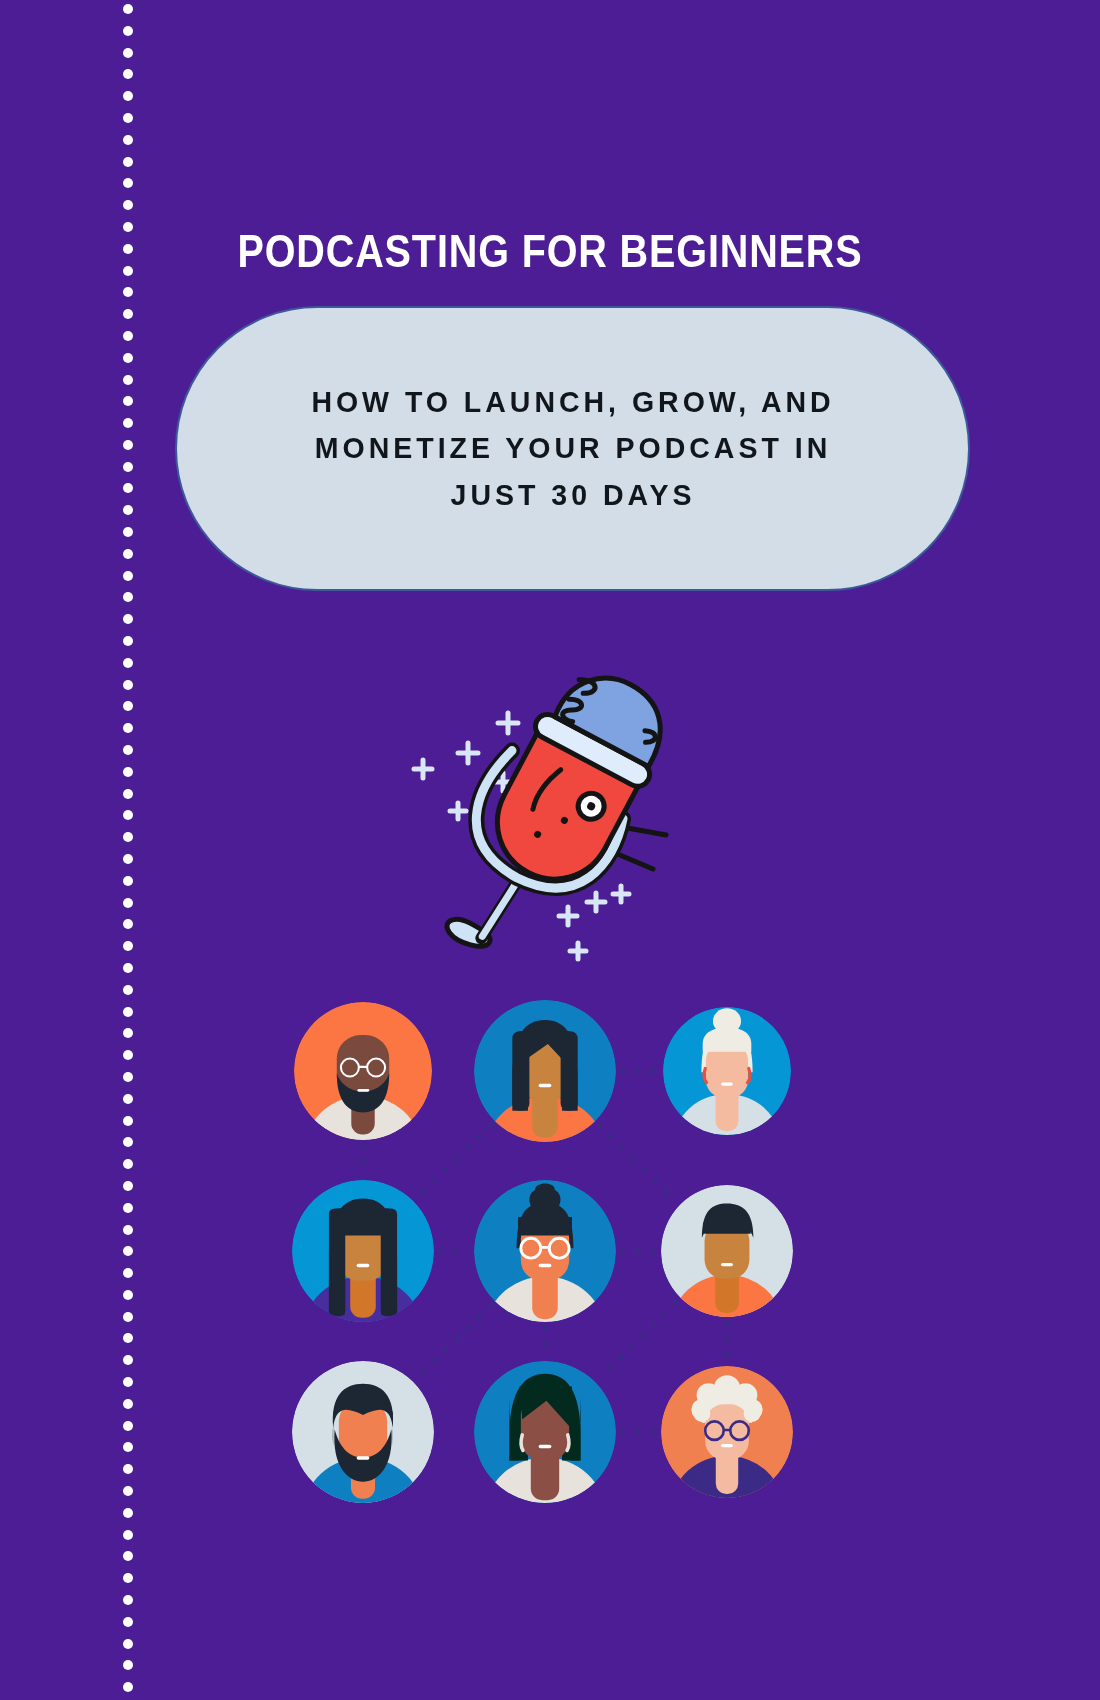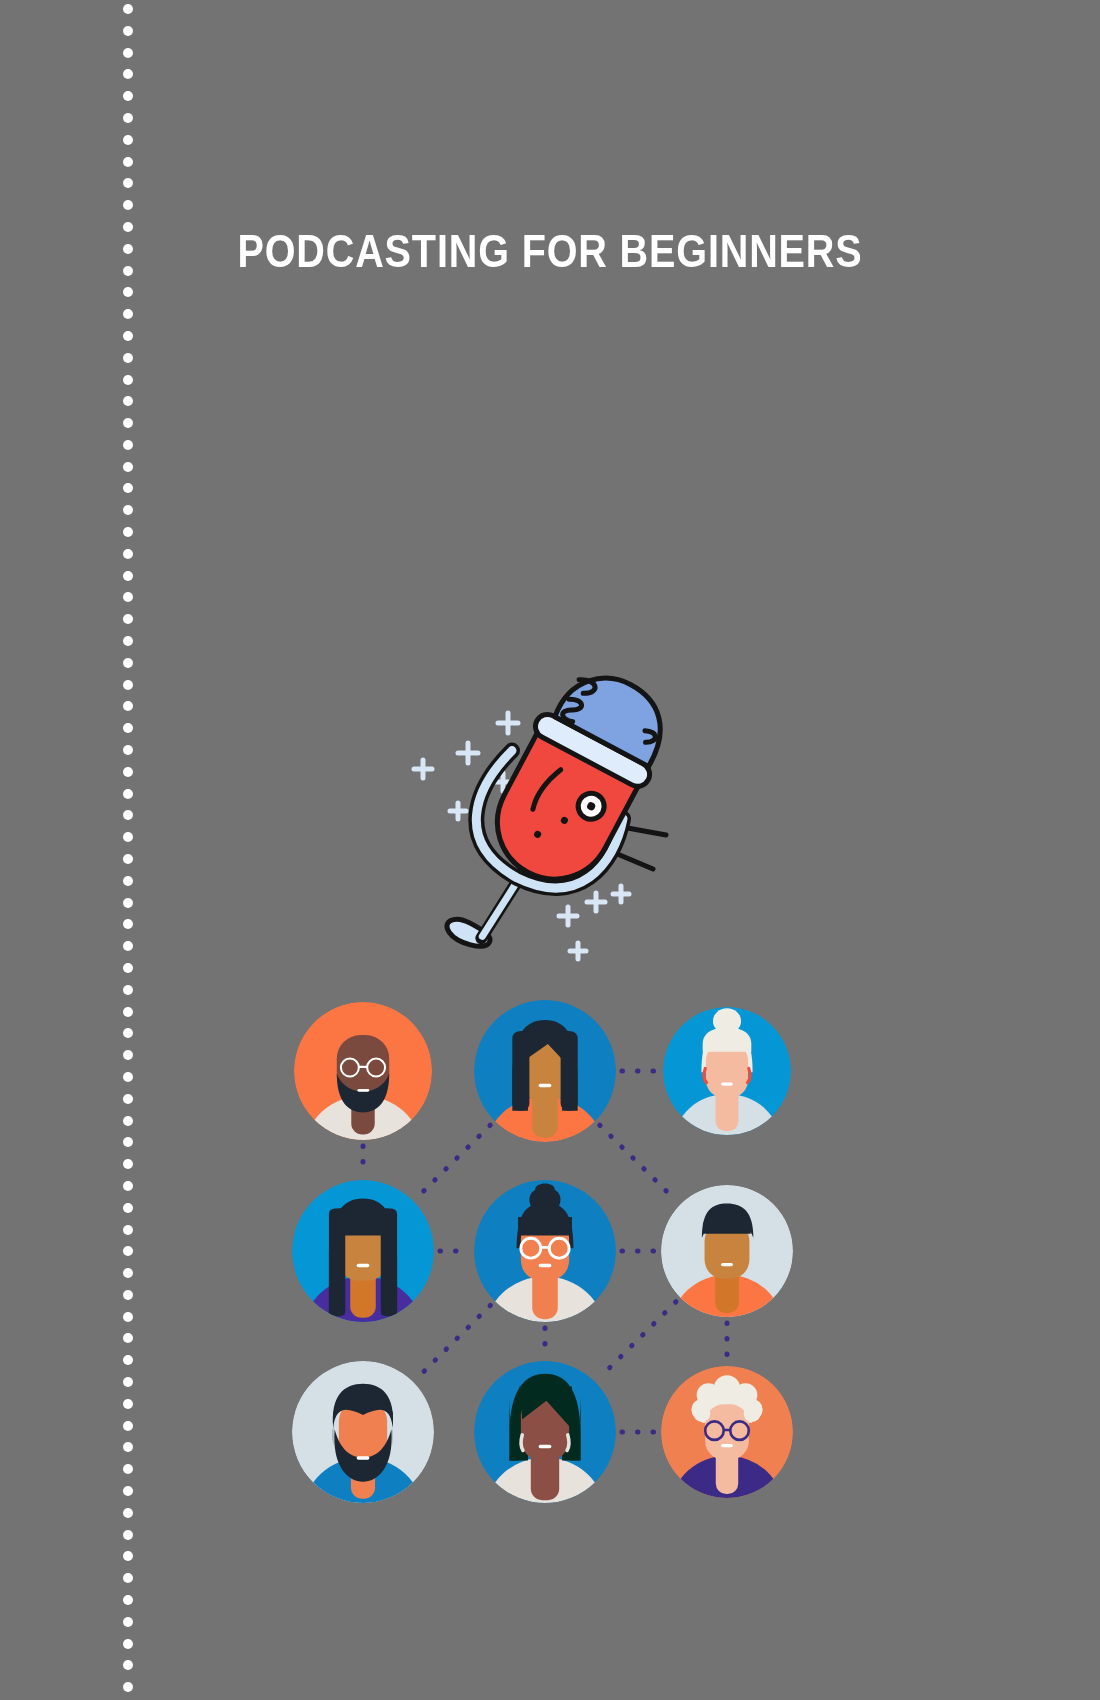--- a/index.html
+++ b/index.html
@@ -4,21 +4,21 @@
 <title>Podcasting for Beginners</title>
 <style>
   html,body{margin:0;padding:0;}
   body{
     width:1100px;height:1700px;
     background:#c4834a;
     font-family:"Liberation Sans", sans-serif;
     overflow:hidden;
     position:relative;
   }
-  #page{position:absolute;inset:0;width:1100px;height:1700px;overflow:hidden;background:#737373;}
+  #page{position:absolute;inset:0;width:1100px;height:1700px;overflow:hidden;background:#4c1d95;}
 
   
   .dotted-rule{
     position:absolute;left:123px;top:0;width:11px;height:1700px;
   }
   .dotted-rule .dot{
     position:absolute;left:0;width:10px;height:10px;border-radius:50%;
     background:#ffffff;
   }
 
@@ -150,20 +150,27 @@
       <div class="dot" style="top: 1573.23px; background: rgb(255, 255, 255);"></div>
       <div class="dot" style="top: 1595.03px; background: rgb(255, 255, 255);"></div>
       <div class="dot" style="top: 1616.82px; background: rgb(255, 255, 255);"></div>
       <div class="dot" style="top: 1638.62px; background: rgb(255, 255, 255);"></div>
       <div class="dot" style="top: 1660.41px; background: rgb(255, 255, 255);"></div>
       <div class="dot" style="top: 1682.21px; background: rgb(255, 255, 255);"></div>
     </div>
 
   <div class="title">PODCASTING FOR BEGINNERS</div>
 
+  <div class="pill">
+    <div class="pill-text">
+      <div>HOW TO LAUNCH, GROW, AND</div>
+      <div>MONETIZE YOUR PODCAST IN</div>
+      <div>JUST 30 DAYS</div>
+    </div>
+  </div>
 
   <div class="mic-wrap">
     <svg width="320" height="340" viewBox="0 0 320 340" xmlns="http://www.w3.org/2000/svg">
       <g stroke="#d8e6f5" stroke-width="5" stroke-linecap="round" fill="none">
         <path d="M68 88 L68 108 M58 98 L78 98"></path>
         <path d="M108 58 L108 78 M98 68 L118 68"></path>
         <path d="M103 118 L103 136 M94 127 L112 127"></path>
         <path d="M23 105 L23 123 M14 114 L32 114"></path>
         <path d="M58 148 L58 164 M50 156 L66 156"></path>
         <path d="M143 82 L143 100 M134 91 L152 91"></path>

